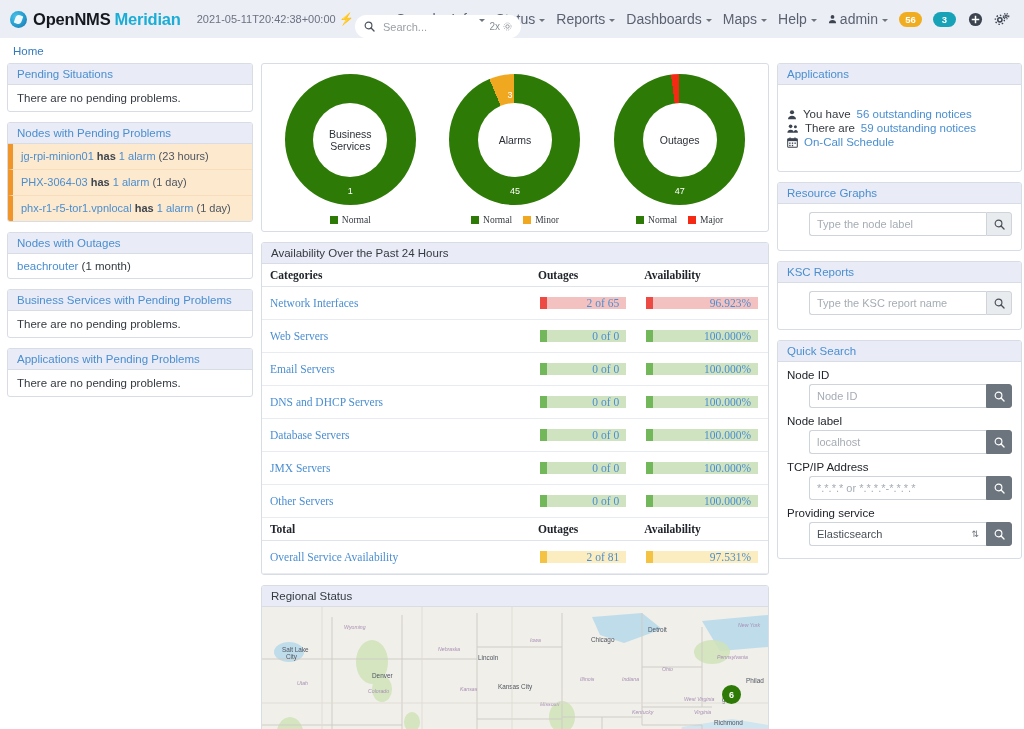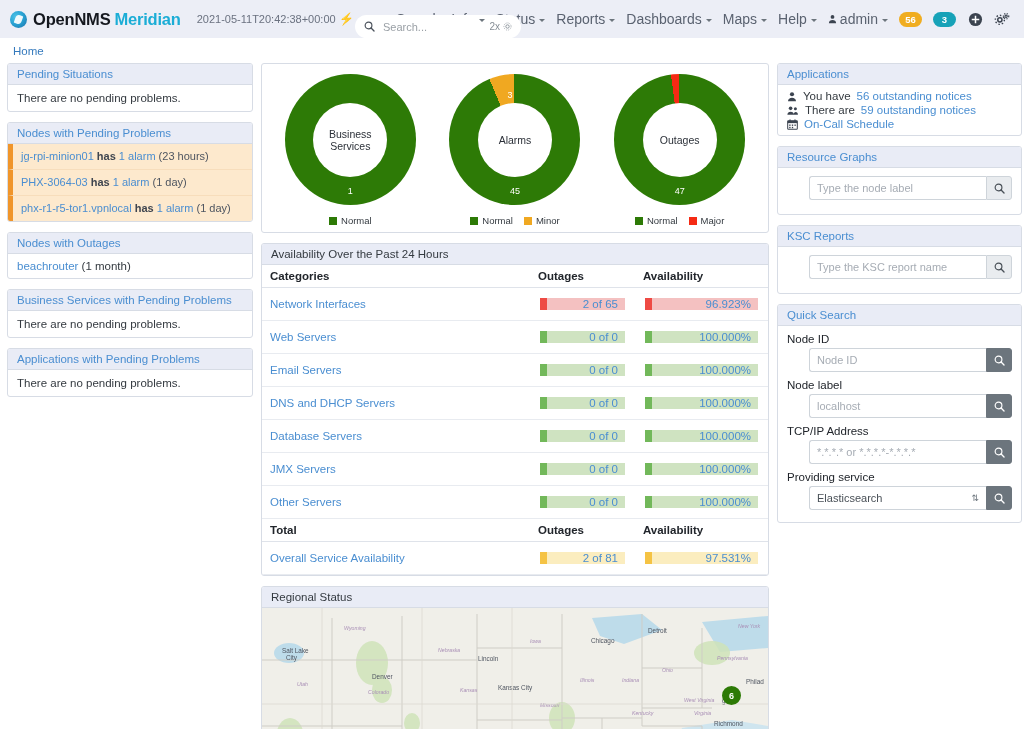--- a/index.html
+++ b/index.html
@@ -266,28 +266,29 @@
     color: #ffffff;
   }
   .legend {
     display: flex;
     gap: 11px;
     margin-top: 10px;
     font-size: 9.5px;
     color: #343a40;
     justify-content: center;
   }
-  .legend-item { display: flex; align-items: center; gap: 4px; }
+  .legend-item { display: flex; align-items: center; gap: 4px; font-family: Liberation Serif, serif; }
   .legend-sq { width: 8px; height: 8px; flex: none; }
 
   
   table.avail {
     width: 100%;
     border-collapse: collapse;
     font-size: 11.5px;
+    font-family: Liberation Serif, serif;
   }
   table.avail th {
     text-align: left;
     padding: 5px 8px;
     font-size: 11.5px;
     color: #21252b;
     border-bottom: 1px solid #dfe3ea;
     background: #ffffff;
     font-weight: bold;
   }
@@ -897,21 +898,21 @@
         </div>
 
       </div>
     </div>
   </div>
 
   <div class="col-right">
 
     <div class="card">
       <div class="card-header">Applications</div>
-      <div class="card-body" style="padding:4px 9px;">
+      <div class="card-body" style="padding:22px 9px;">
         <div class="notif-line">
           <svg width="10" height="11" viewBox="0 0 16 16">
             <circle cx="8" cy="4.4" r="3.3" fill="#3c4450"></circle>
             <path d="M1.6 15.5c0-3.6 2.9-5.7 6.4-5.7s6.4 2.1 6.4 5.7z" fill="#3c4450"></path>
           </svg>
           <span>You have</span>
           <span class="lnk">56 outstanding notices</span>
         </div>
         <div class="notif-line">
           <svg width="12" height="11" viewBox="0 0 20 16">

